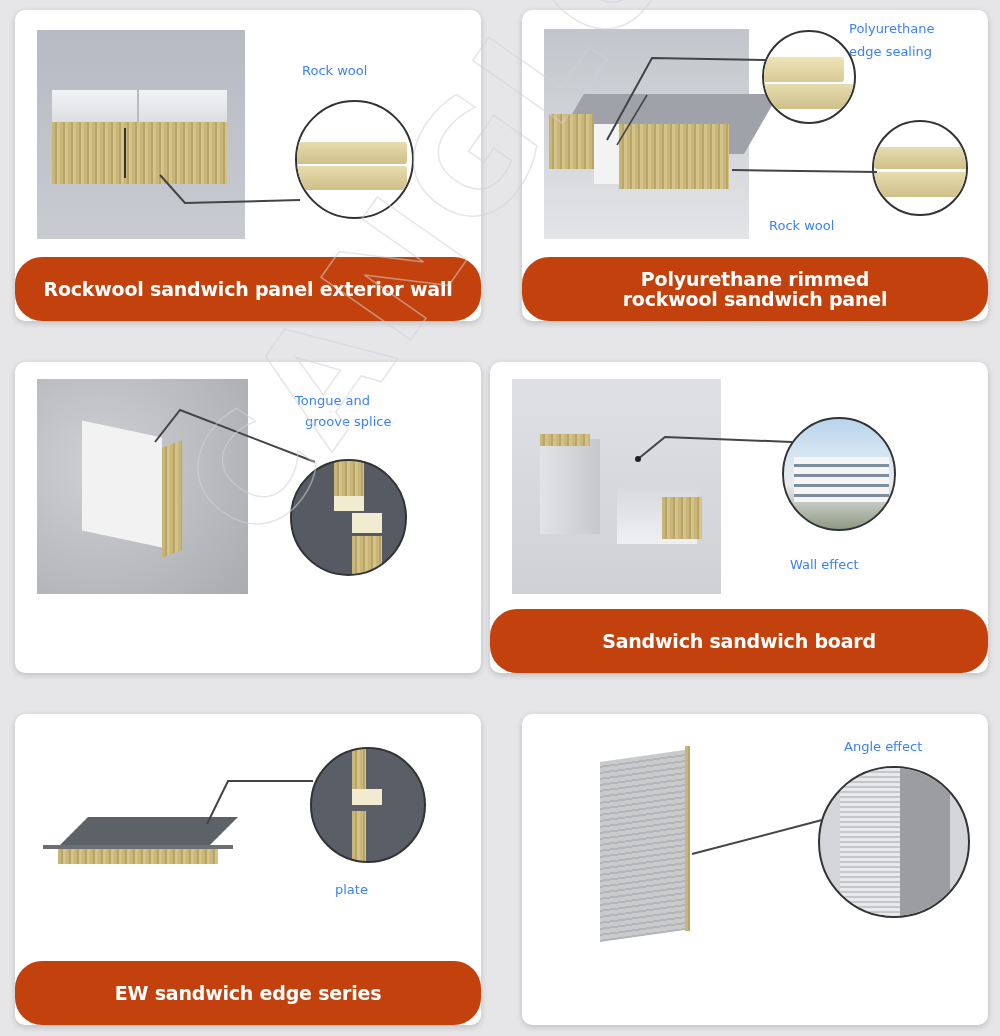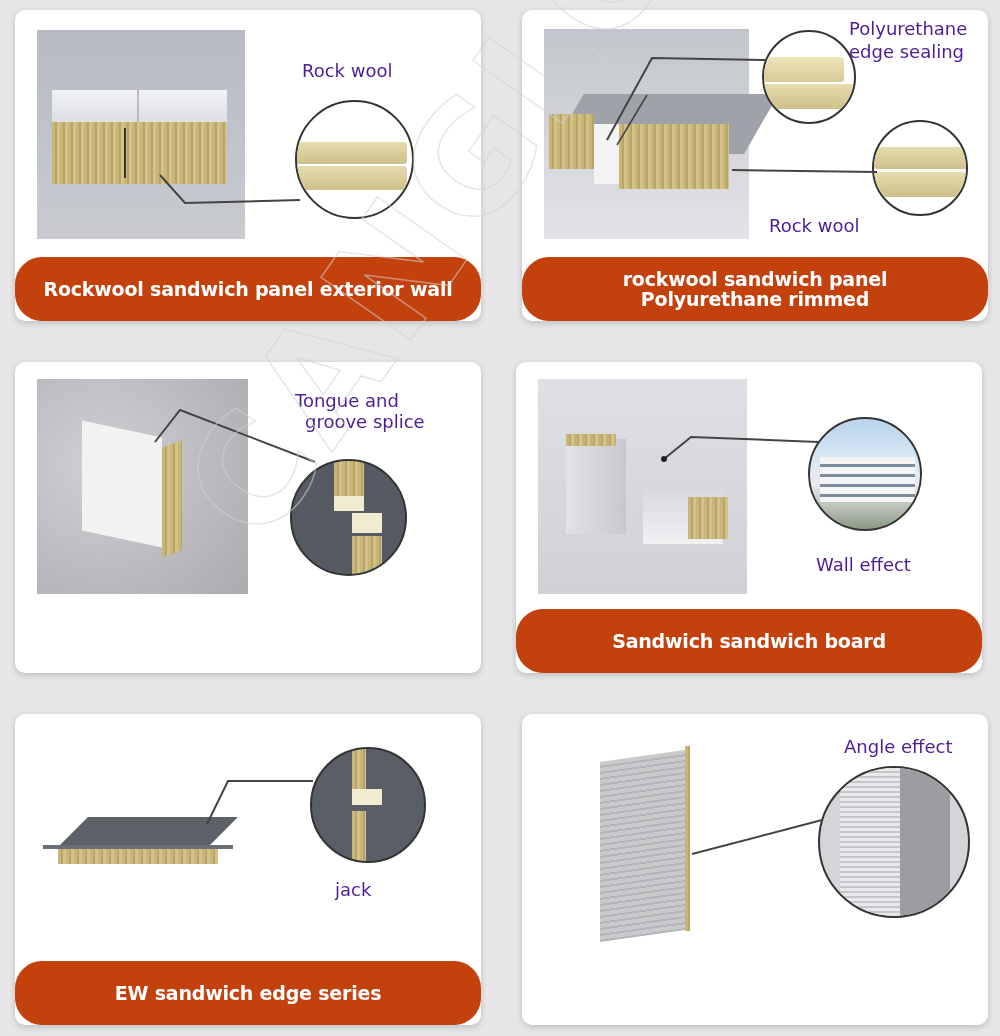--- a/index.html
+++ b/index.html
@@ -1,20 +1,20 @@
 <!DOCTYPE html>
 <html><head>
 <meta charset="utf-8">
 <style>
   html,body{margin:0;padding:0;}
   body{width:1000px;height:1036px;background:#e6e6e8;position:relative;overflow:hidden;font-family:"DejaVu Sans","Liberation Sans",sans-serif;}
   .card{position:absolute;width:466px;height:311px;background:#fff;border-radius:10px;box-shadow:0 2px 6px rgba(0,0,0,0.18);overflow:hidden;}
   .caption{position:absolute;left:0;right:0;bottom:0;height:64px;background:#c2410c;color:#fff;display:flex;align-items:center;justify-content:center;text-align:center;font-size:19px;line-height:20px;font-weight:bold;letter-spacing:-0.2px;border-radius:27px;}
   .photo{position:absolute;background:linear-gradient(135deg,#b9bcc4,#d1d3d9 60%,#c3c6cc);}
-  .label{position:absolute;color:#4c1d95;font-size:18px;line-height:21px;}
+  .label{position:absolute;color:#3b82f6;font-size:13px;line-height:21px;}
   .circle{position:absolute;border:2px solid #333;border-radius:50%;background:#fff;overflow:hidden;}
   .leader{position:absolute;left:0;top:0;pointer-events:none;}
   .wool{background:repeating-linear-gradient(90deg,#c8b678 0 3px,#b9a566 3px 5px,#d3c38a 5px 8px);}
   .slab{position:absolute;background:linear-gradient(180deg,#e6dcae,#cfc08a);border-radius:3px;}
   .watermark{position:absolute;left:150px;top:470px;font-size:150px;font-weight:bold;color:rgba(255,255,255,0);-webkit-text-stroke:1.5px rgba(210,210,215,0.55);transform:rotate(-55deg);transform-origin:left top;letter-spacing:8px;pointer-events:none;white-space:nowrap;}
 </style>
 </head>
 <body>
 
 <div class="card" style="left:15px;top:10px;">
@@ -52,22 +52,22 @@
     <div class="slab" style="left:0px;top:25px;width:95px;height:22px;"></div>
     <div class="slab" style="left:0px;top:50px;width:95px;height:25px;"></div>
   </div>
   <div class="label" style="left:247px;top:205px;">Rock wool</div>
   <svg class="leader" width="466" height="311">
       <polyline points="85,130 130,48 245,50" fill="none" stroke="#444" stroke-width="2"></polyline>
       <line x1="95" y1="135" x2="125" y2="85" stroke="#444" stroke-width="1.5"></line>
       <line x1="210" y1="160" x2="355" y2="162" stroke="#444" stroke-width="2"></line>
     </svg>
   <div class="caption" style="flex-direction:column;">
+    <span>Polyurethane rimmed</span>
     <span>rockwool sandwich panel</span>
-    <span>Polyurethane rimmed</span>
   </div>
 </div>
 
 <div class="card" style="left:15px;top:362px;">
   <div class="photo" style="left:22px;top:17px;width:211px;height:215px;background:radial-gradient(circle at 30% 40%,#cfd0d3,#a9abaf);">
     <div style="position:absolute;left:45px;top:50px;width:80px;height:110px;background:#f2f2f2;transform:skewY(12deg);"></div>
     <div class="wool" style="position:absolute;left:125px;top:65px;width:20px;height:110px;transform:skewY(-20deg);"></div>
   </div>
   <div class="label" style="left:280px;top:28px;text-align:right;">Tongue and</div>
   <div class="label" style="left:290px;top:49px;">groove splice</div>
@@ -75,21 +75,21 @@
     <div class="wool" style="position:absolute;left:42px;top:0;width:30px;height:35px;"></div>
     <div style="position:absolute;left:42px;top:35px;width:30px;height:15px;background:#f1ebd0;"></div>
     <div style="position:absolute;left:60px;top:52px;width:30px;height:20px;background:#f1ebd0;"></div>
     <div class="wool" style="position:absolute;left:60px;top:75px;width:30px;height:40px;"></div>
   </div>
   <svg class="leader" width="466" height="311">
       <polyline points="140,80 165,48 300,100" fill="none" stroke="#444" stroke-width="2"></polyline>
     </svg>
 </div>
 
-<div class="card" style="left:516px;top:362px;">
+<div class="card" style="left:490px;top:362px;padding-left:32px;">
   <div class="photo" style="left:22px;top:17px;width:209px;height:215px;background:linear-gradient(180deg,#dfe0e3,#cfd1d5);">
     <div style="position:absolute;left:28px;top:60px;width:60px;height:95px;background:linear-gradient(90deg,#e2e3e6,#c6c8cc);"></div>
     <div class="wool" style="position:absolute;left:28px;top:55px;width:50px;height:12px;"></div>
     <div style="position:absolute;left:105px;top:105px;width:80px;height:60px;background:linear-gradient(180deg,#d6d8dc,#eef0f2);"></div>
     <div class="wool" style="position:absolute;left:150px;top:118px;width:40px;height:42px;"></div>
   </div>
   <div class="circle" style="left:292px;top:55px;width:110px;height:110px;background:linear-gradient(180deg,#b8d4ec 0,#dde9f3 40%,#e9eaec 60%,#8c9a83 100%);">
     <div style="position:absolute;left:10px;top:38px;width:95px;height:45px;background:repeating-linear-gradient(180deg,#f5f5f5 0 7px,#7d8da0 7px 10px);"></div>
   </div>
   <div class="label" style="left:300px;top:192px;">Wall effect</div>
@@ -104,21 +104,21 @@
   <div style="position:absolute;left:28px;top:103px;width:195px;height:48px;">
     <div style="position:absolute;left:15px;top:0;width:150px;height:30px;background:#5d6168;transform:skewX(-45deg);transform-origin:left bottom;"></div>
     <div style="position:absolute;left:0;top:28px;width:190px;height:4px;background:#6a6e75;"></div>
     <div class="wool" style="position:absolute;left:15px;top:32px;width:160px;height:15px;"></div>
   </div>
   <div class="circle" style="left:295px;top:33px;width:112px;height:112px;background:#5a5f67;">
     <div class="wool" style="position:absolute;left:40px;top:0;width:14px;height:40px;"></div>
     <div style="position:absolute;left:40px;top:40px;width:30px;height:16px;background:#f1ebd0;"></div>
     <div class="wool" style="position:absolute;left:40px;top:62px;width:14px;height:50px;"></div>
   </div>
-  <div class="label" style="left:320px;top:165px;">jack</div>
+  <div class="label" style="left:320px;top:165px;">plate</div>
   <svg class="leader" width="466" height="311">
       <polyline points="192,110 213,67 298,67" fill="none" stroke="#444" stroke-width="2"></polyline>
     </svg>
   <div class="caption">EW sandwich edge series</div>
 </div>
 
 <div class="card" style="left:522px;top:714px;">
   <div style="position:absolute;left:78px;top:42px;width:95px;height:180px;">
     <div style="position:absolute;left:0;top:0;width:85px;height:180px;background:repeating-linear-gradient(180deg,#c9cacc 0 4px,#b4b5b8 4px 6px);transform:skewY(-8deg);"></div>
     <div class="wool" style="position:absolute;left:85px;top:-10px;width:5px;height:185px;"></div>

